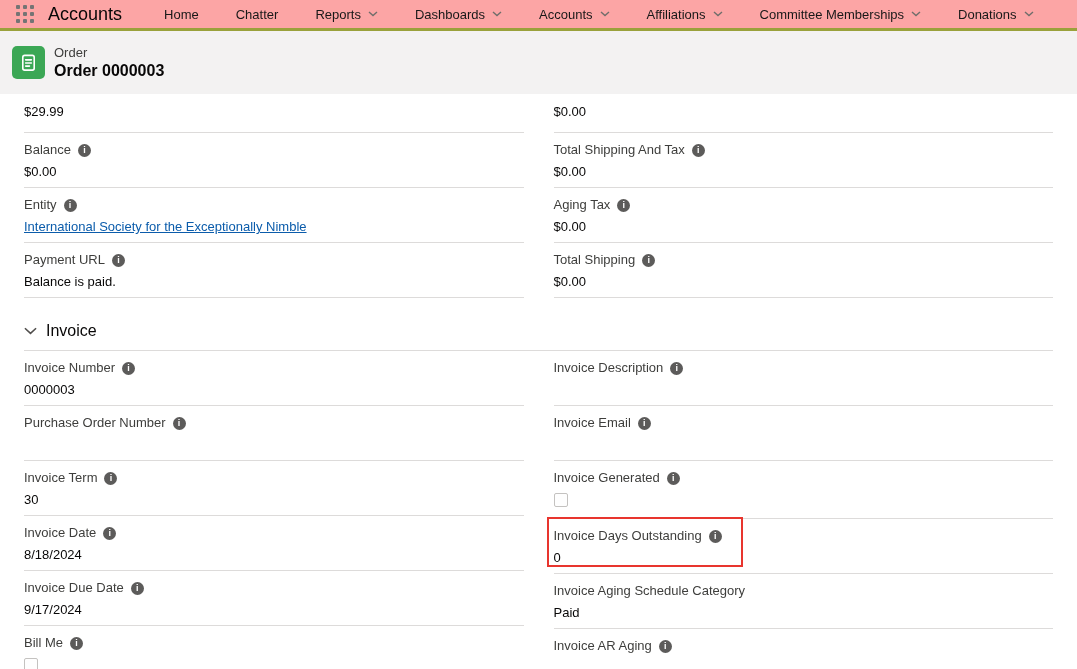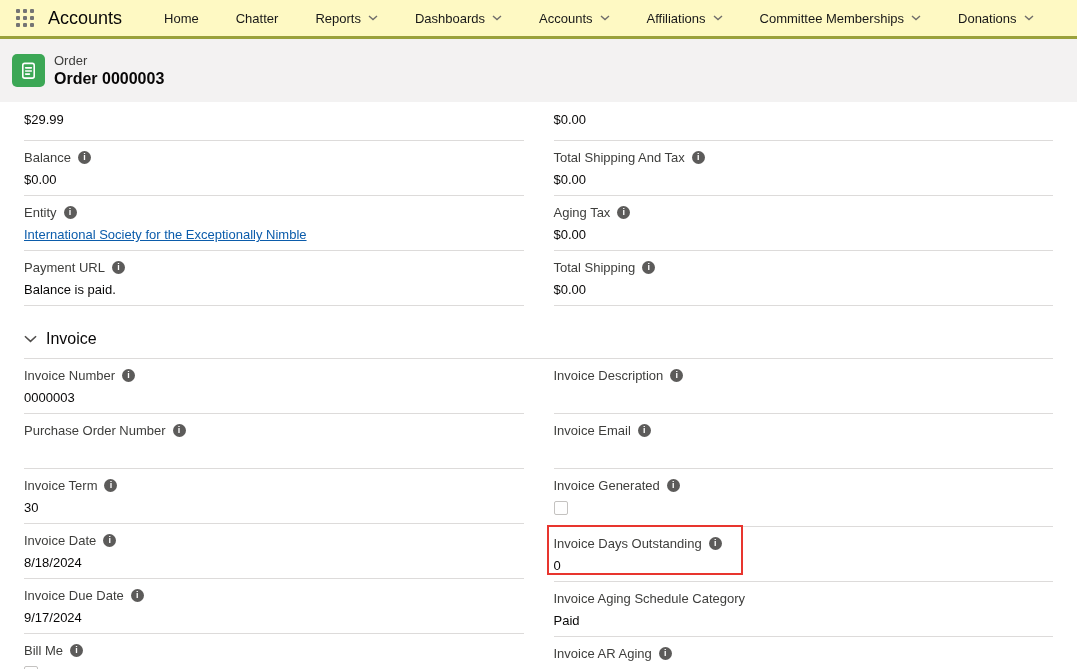--- a/index.html
+++ b/index.html
@@ -1,20 +1,20 @@
 <!DOCTYPE html>
 <html><head>
 <meta charset="utf-8">
 <style>
   * { margin:0; padding:0; box-sizing:border-box; }
   html,body { width:1077px; height:669px; overflow:hidden; background:#fff;
     font-family:"Liberation Sans", sans-serif; color:#080707; }
 
   
-  .navbar { height:39px; background:#fef9c3; border-bottom:3px solid #9aa13b;
+  .navbar { height:31px; background:#fca5a5; border-bottom:3px solid #9aa13b;
     display:flex; align-items:center; padding:0 16px; white-space:nowrap; overflow:hidden; }
   .waffle { display:grid; grid-template-columns:repeat(3,4px); grid-gap:3px;
     cursor:pointer; margin-right:14px; }
   .waffle span { width:4px; height:4px; background:#747474; border-radius:1px; }
   .app-name { font-size:18px; color:#080707; margin-right:42px; }
   .nav-items { display:flex; align-items:center; gap:37px; }
   .nav-item { font-size:13px; color:#181818; display:flex; align-items:center;
     gap:7px; cursor:pointer; }
   .nav-item .chev { display:flex; align-items:center; }
 
@@ -26,21 +26,21 @@
   .entity-type { font-size:13px; color:#3e3e3c; line-height:16px; }
   .record-title { font-size:16px; font-weight:700; color:#080707; line-height:20px; }
 
   
   .content { padding:0 24px; }
   .columns { display:flex; gap:30px; }
   .col { flex:1 1 0; min-width:0; }
 
   .field { padding:9px 0 7px 0; border-bottom:1px solid #dddbda; }
   .field.partial { padding-top:3px; padding-bottom:12px; }
-  .label-row { display:flex; align-items:center; line-height:15px; }
+  .label-row { display:flex; align-items:flex-end; line-height:15px; }
   .field-label { font-size:13px; color:#3e3e3c; }
   .field-value { font-size:13px; color:#080707; margin-top:6px; min-height:17px;
     line-height:17px; }
   .info-icon { width:13px; height:13px; border-radius:50%; background:#5c5b5a;
     color:#fff; font-size:9px; font-weight:700; display:inline-flex;
     align-items:center; justify-content:center; margin-left:7px; cursor:pointer;
     font-style:normal; flex:0 0 auto; }
   a.link { color:#0b5cab; text-decoration:underline; cursor:pointer; }
   .checkbox { width:14px; height:14px; border:1px solid #c4c2c0; border-radius:2px;
     background:#fefefe; display:inline-block; margin-top:2px; cursor:pointer; }

